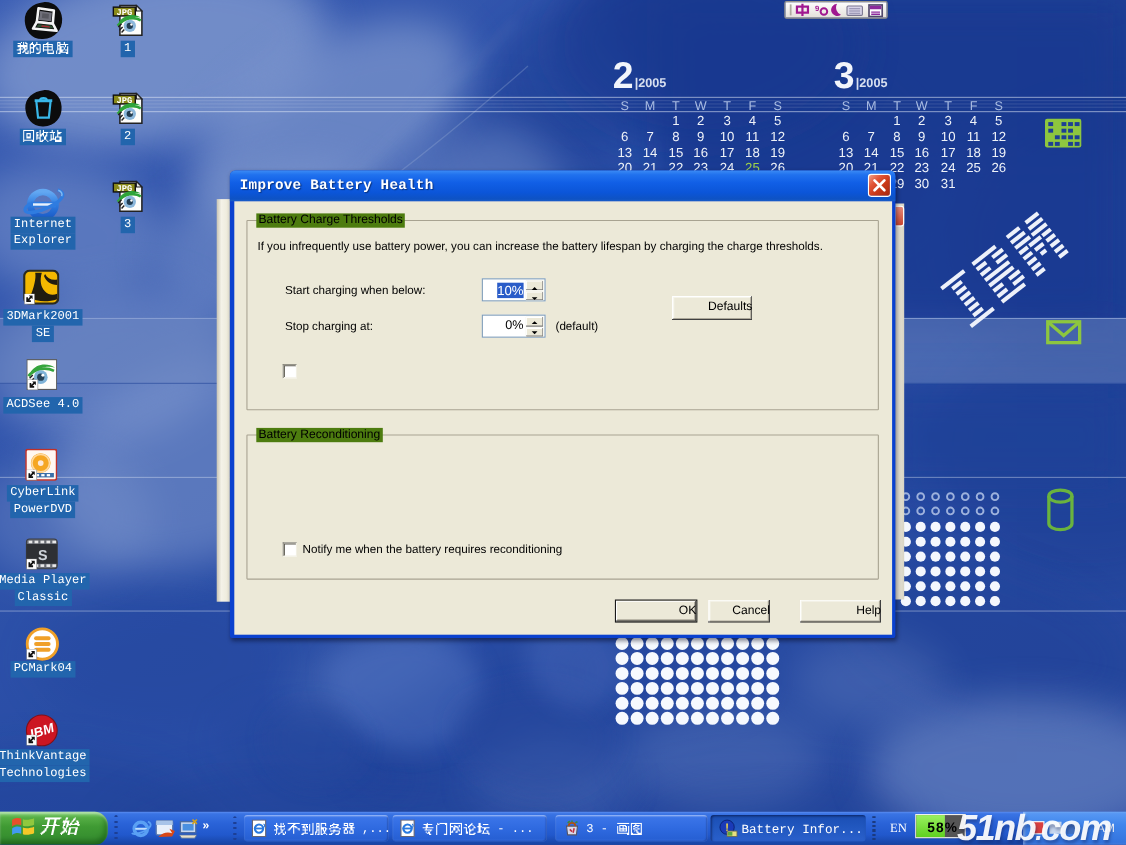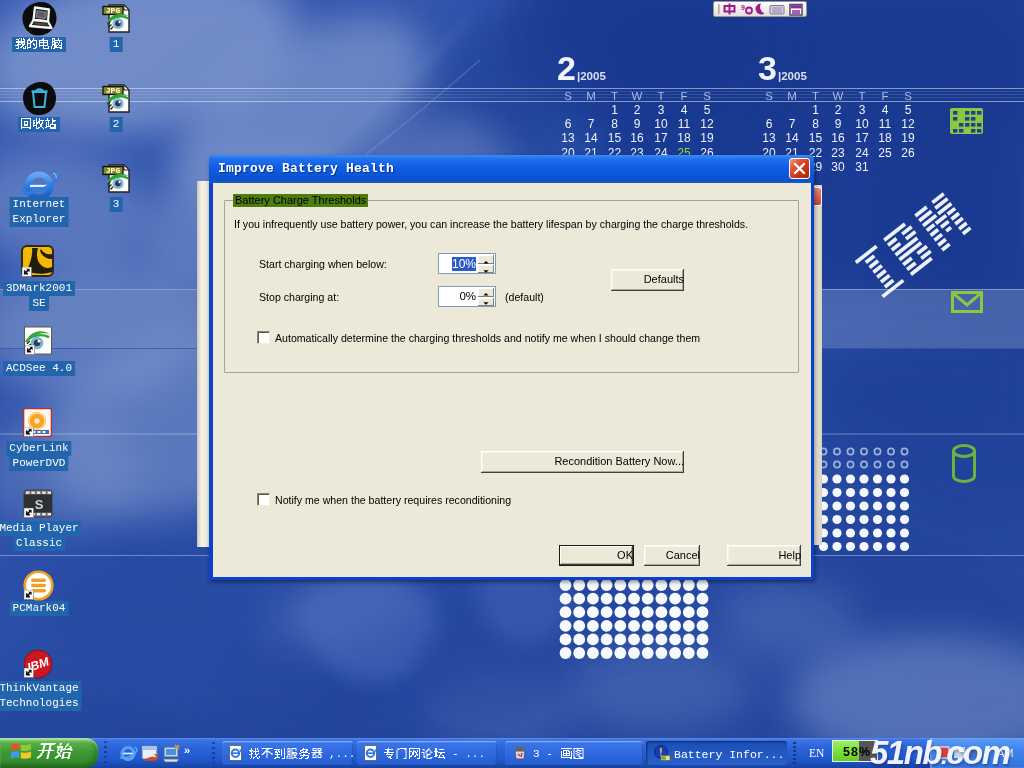--- a/index.html
+++ b/index.html
@@ -623,22 +623,23 @@
         <div style="position:absolute;right:19px;top:3px">0%</div>
         <div class="abs" style="right:1px;top:1px;width:16px;height:8.5px;background:#ece9d8;box-shadow:inset -1px -1px 0 #808080, inset 1px 1px 0 #fff"><svg width="16" height="8">
             <path d="M8 3 L10.6 5.6 L5.4 5.6 Z" fill="#000"></path>
           </svg></div>
         <div class="abs" style="right:1px;top:10.5px;width:16px;height:8.5px;background:#ece9d8;box-shadow:inset -1px -1px 0 #808080, inset 1px 1px 0 #fff"><svg width="16" height="8">
             <path d="M8 4.8 L10.6 2.2 L5.4 2.2 Z" fill="#000"></path>
           </svg></div>
       </div>
       <div class="btn" style="left:398.5px;top:86px;width:73px;height:22px;line-height:21px">Defaults</div>
       <div class="cb" style="left:44.5px;top:148px"></div>
-      <div class="dtext" style="left:62.5px;top:149px">Automatically determine the charging thresholds and notify me when I should change them</div>
-      <div class="btn" style="left:268.5px;top:268px;width:203px;height:22px;line-height:21px">Recondition Battery Now...</div>
+      <div class="gb" style="left:11.5px;top:212px;width:575px;height:132px">
+        <span>Battery Reconditioning</span>
+      </div>
       <div class="cb" style="left:44.5px;top:310px"></div>
       <div class="dtext" style="left:62.5px;top:311px">Notify me when the battery requires reconditioning</div>
       <div class="btn" style="left:346.5px;top:362px;width:75px;height:21px;line-height:19px;border:1px solid #1a1a1a;box-shadow:inset -1px -1px 0 #404040, inset 1px 1px 0 #fff, inset -2px -2px 0 #aca899">OK</div>
       <div class="btn" style="left:431.5px;top:362px;width:56px;height:21px;line-height:20px">Cancel</div>
       <div class="btn" style="left:514.5px;top:362px;width:74px;height:21px;line-height:20px">Help</div>
     </div>
   </div>
 <div class="abs" style="left:0;top:738px;width:1024px;height:30px;
 background:linear-gradient(180deg,#5c8ef2 0%,#3a74e4 6%,#2a63d8 35%,#2158cc 70%,#1846a8 96%,#15409c 100%)">
     <div class="abs" style="left:0;top:0;width:98px;height:30px;border-radius:0 12px 12px 0;

